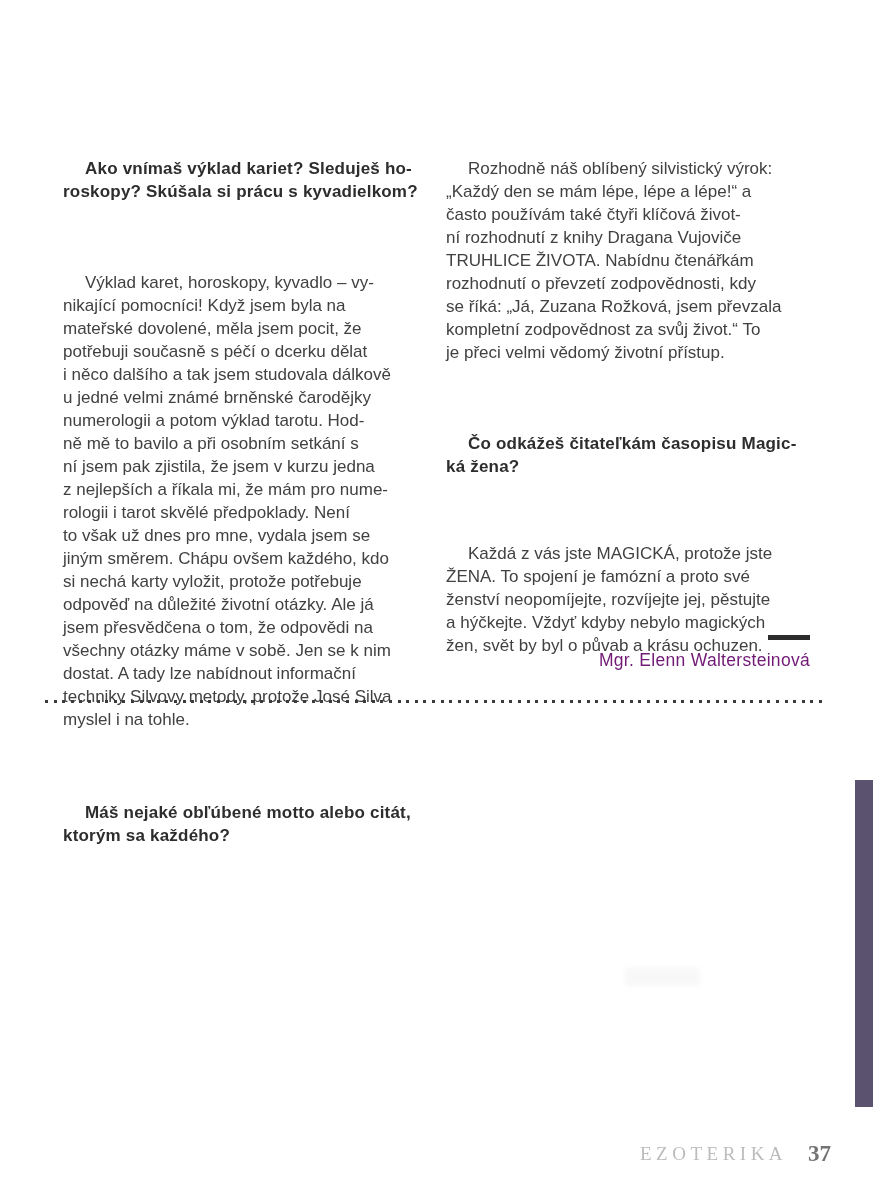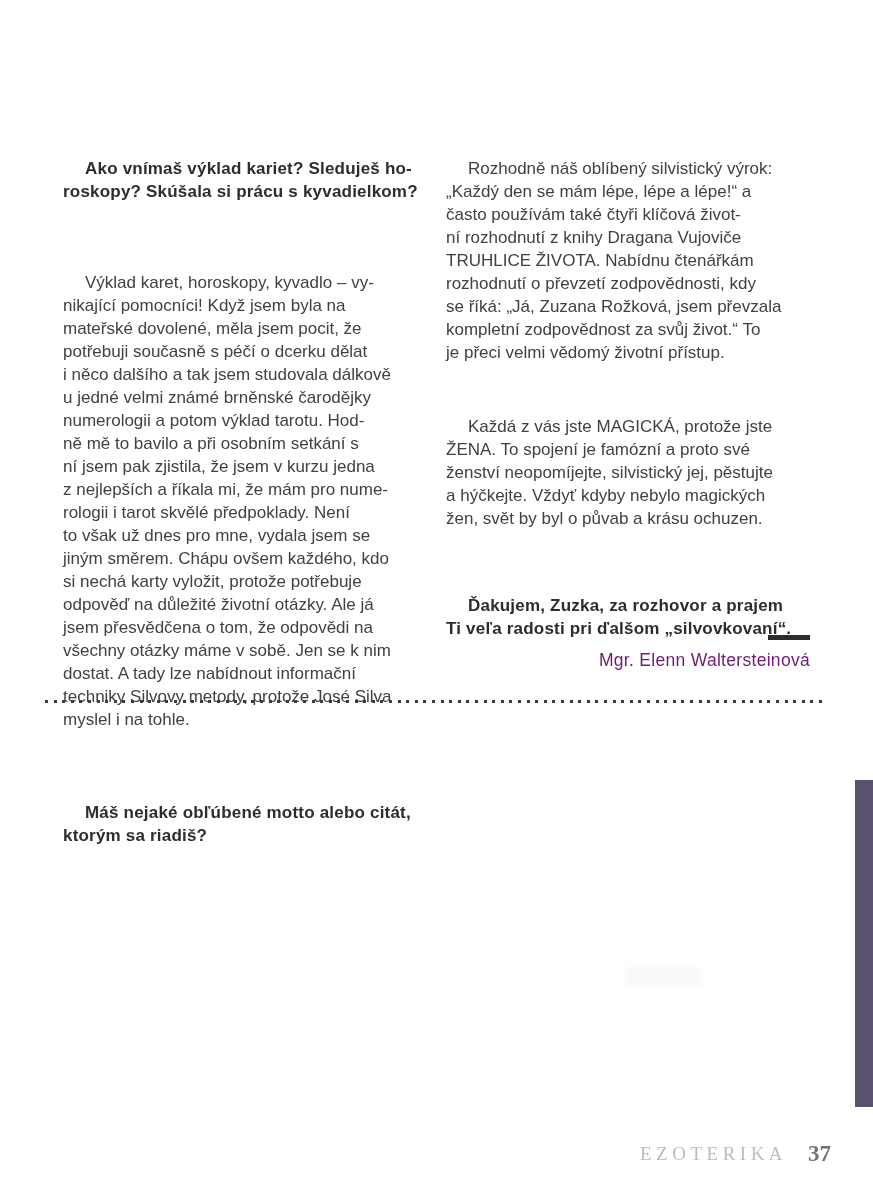--- a/index.html
+++ b/index.html
@@ -28,21 +28,21 @@
   .col-right { left: 446px; }
   .question {
     font-weight: bold;
     color: #2d2d2d;
     text-indent: 22px;
     letter-spacing: 0.2px;
   }
   .para { text-indent: 22px; }
   .q1        { margin-bottom: 22px; }
   .a1        { margin-bottom: 24px; }
-  .a2        { margin-bottom: 5px; }
+  .a2        { margin-bottom: 22px; }
   .q3        { margin-bottom: 18px; }
   .a3        { margin-bottom: 18px; }
   .closing   { margin-bottom: 0; }
   .dotted-separator {
     position: absolute;
     left: 45px;
     top: 700px;
     width: 777px;
     height: 4px;
     background-image: repeating-linear-gradient(to right, #3c3c3c 0 3px, transparent 3px 8.6px);
@@ -139,40 +139,40 @@
 to však už dnes pro mne, vydala jsem se
 jiným směrem. Chápu ovšem každého, kdo
 si nechá karty vyložit, protože potřebuje
 odpověď na důležité životní otázky. Ale já
 jsem přesvědčena o tom, že odpovědi na
 všechny otázky máme v sobě. Jen se k nim
 dostat. A tady lze nabídnout informační
 techniky Silvovy metody, protože José Silva
 myslel i na tohle.</div>
     <div class="question q2">Máš nejaké obľúbené motto alebo citát,
-ktorým sa riadiš?</div>
+ktorým sa každého?</div>
   </div>
 
   <div class="col col-right">
     <div class="para a2">Rozhodně náš oblíbený silvistický výrok:
 „Každý den se mám lépe, lépe a lépe!“ a
 často používám také čtyři klíčová život-
 ní rozhodnutí z knihy Dragana Vujoviče
 TRUHLICE ŽIVOTA. Nabídnu čtenářkám
 rozhodnutí o převzetí zodpovědnosti, kdy
 se říká: „Já, Zuzana Rožková, jsem převzala
 kompletní zodpovědnost za svůj život.“ To
 je přeci velmi vědomý životní přístup.</div>
+    <div class="question q3">Čo odkážeš čitateľkám časopisu Magic-
+ká žena?</div>
     <div class="para a3">Každá z vás jste MAGICKÁ, protože jste
 ŽENA. To spojení je famózní a proto své
-ženství neopomíjejte, silvistický jej, pěstujte
+ženství neopomíjejte, rozvíjejte jej, pěstujte
 a hýčkejte. Vždyť kdyby nebylo magických
 žen, svět by byl o půvab a krásu ochuzen.</div>
-    <div class="question closing">Ďakujem, Zuzka, za rozhovor a prajem
-Ti veľa radosti pri ďalšom „silvovkovaní“.</div>
   </div>
 
   <div class="dotted-separator"></div>
 
   <div class="signature">
     <span class="signature-rule"></span>
     <div class="signature-name">Mgr. Elenn Waltersteinová</div>
   </div>
 
   <div class="watermark"></div>

